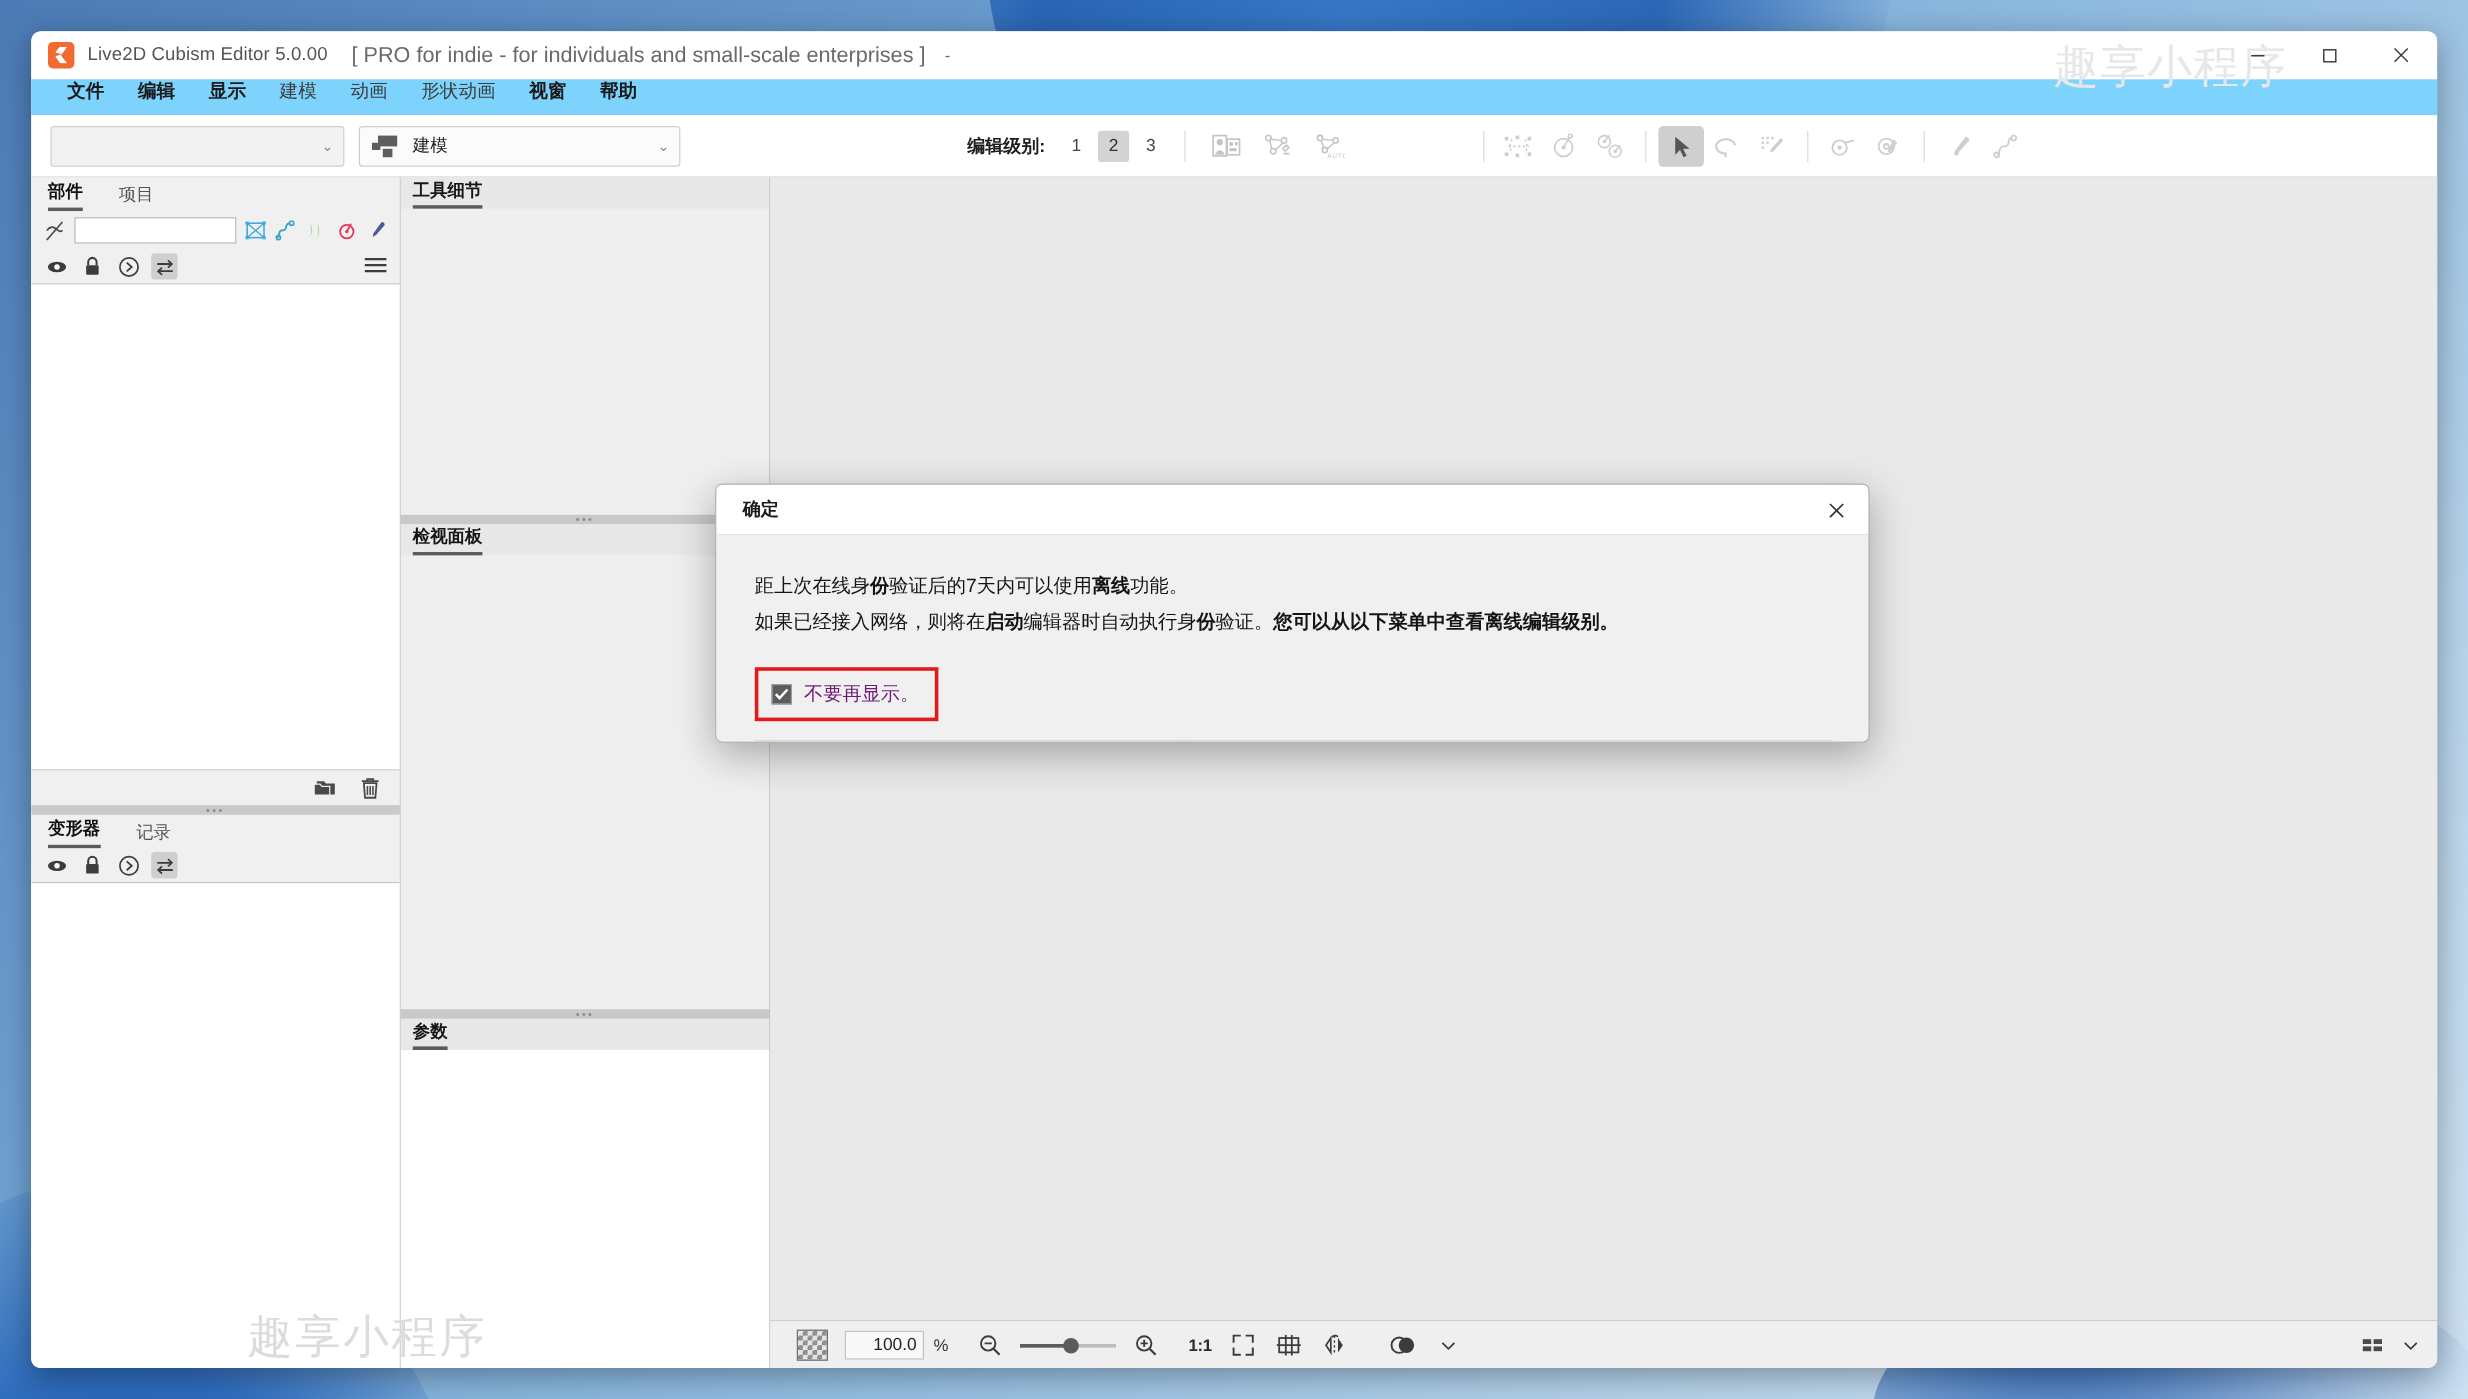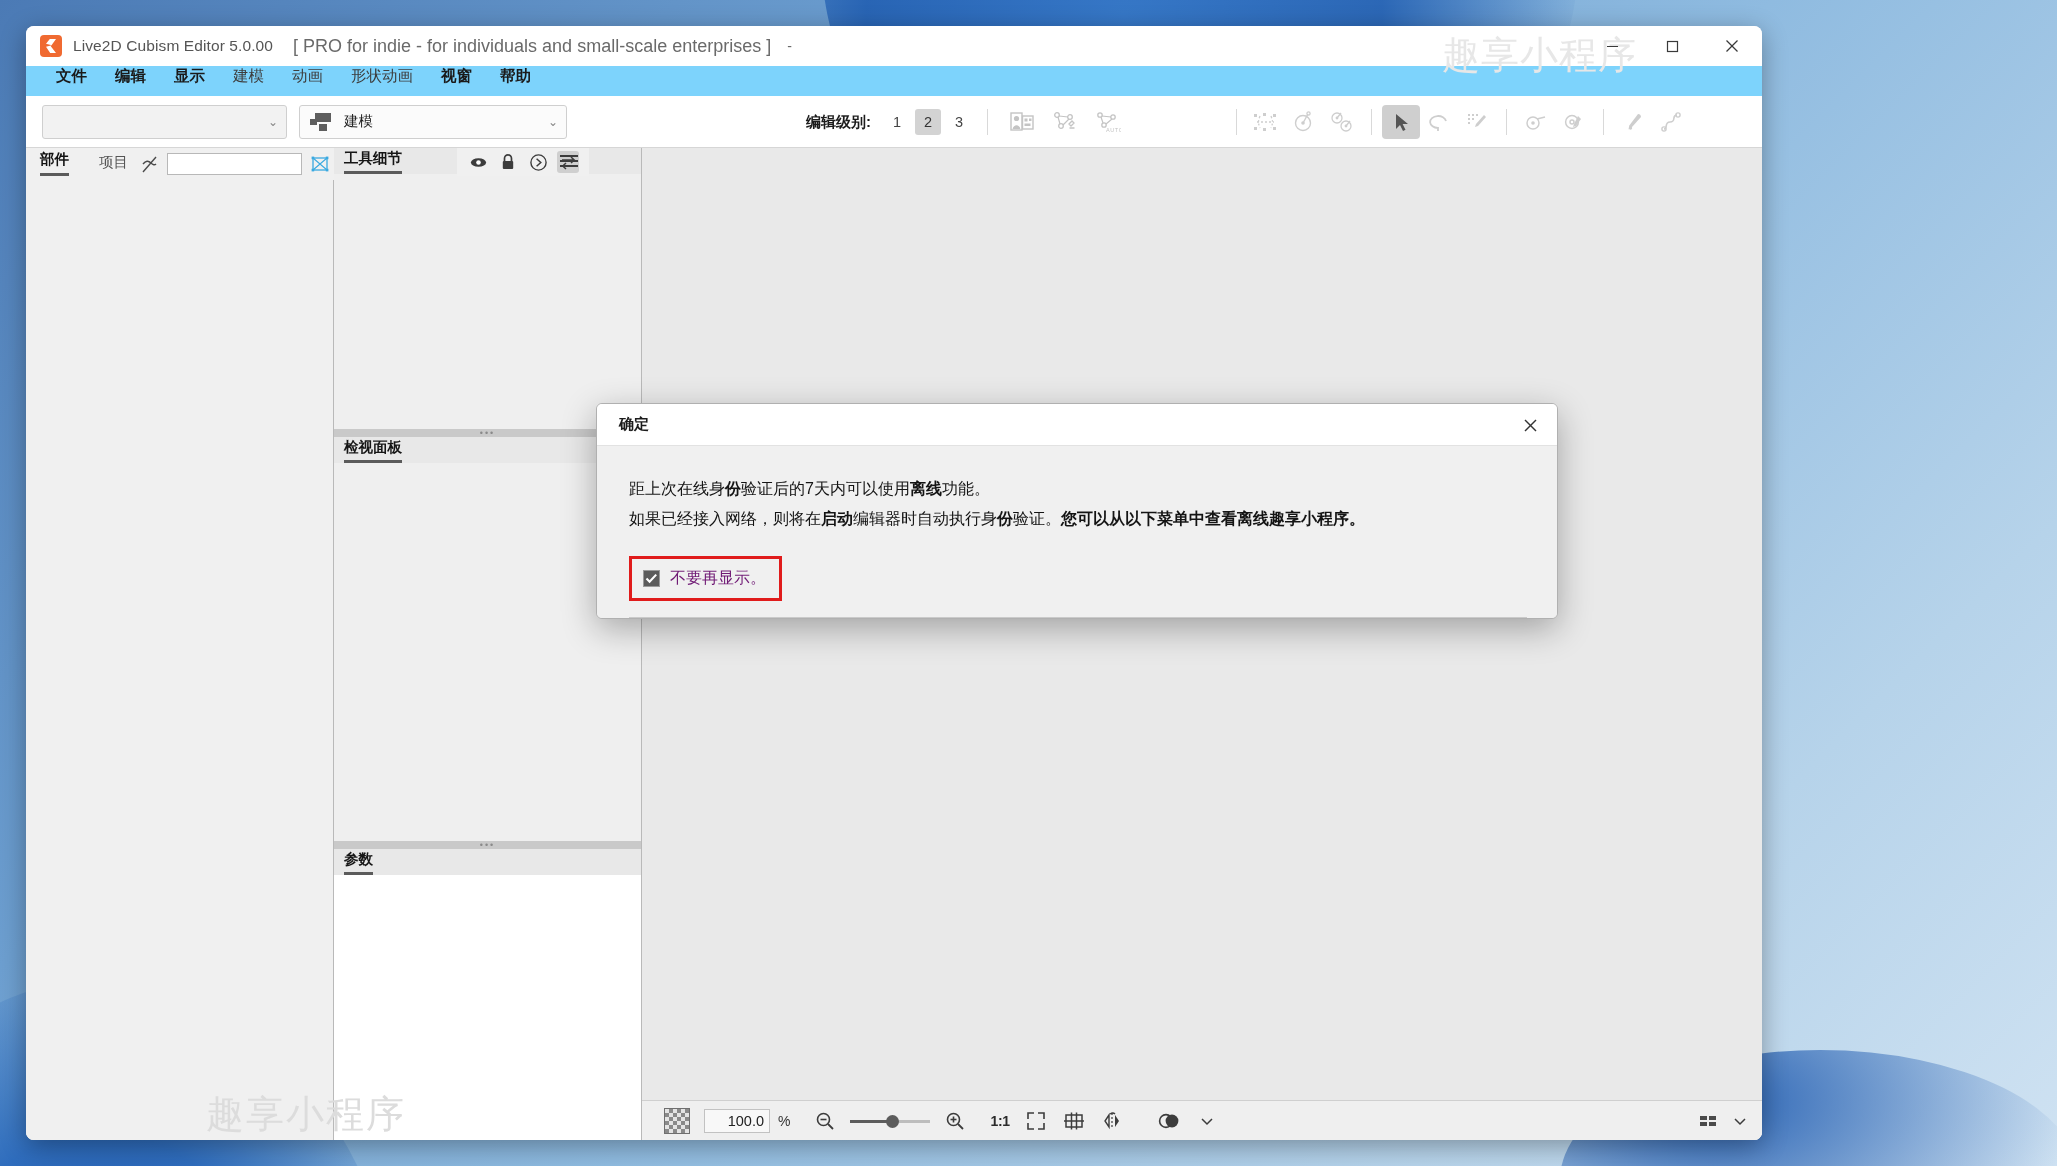--- a/index.html
+++ b/index.html
@@ -29,21 +29,21 @@
   }
   .swirl-c{
     position:absolute; left:1560px; top:1050px; width:520px; height:260px;
     border-radius:50%; background:radial-gradient(ellipse at 30% 20%, #2a63b4 0%, rgba(60,120,195,0) 70%);
   }
 
   
   .app-window {
     position: absolute;
     left: 26px; top: 26px;
-    width: 1736px; height: 1114px;
+    width: 2005px; height: 1114px;
     background: #f0f0f0;
     border-radius: 8px;
     box-shadow: 0 6px 26px rgba(0,0,0,.33);
     overflow: hidden;
     display: flex; flex-direction: column;
   }
 
   
   .titlebar {
     height: 40px; background: #ffffff;
@@ -135,21 +135,21 @@
   .tb-btn svg { display:block; }
   .toolbar-right {
     position:absolute; left: 1200px; top:0; height:52px; display:flex; align-items:center;
   }
 
   
   .body-area { flex: 1; display: flex; min-height: 0; background:#e9e9e9; position:relative;}
 
   
   .col-left {
-    width: 308px; flex: 0 0 308px; display: flex; flex-direction: row;
+    width: 308px; flex: 0 0 308px; display: flex; flex-direction: column;
     background: #f0f0f0; border-right: 1px solid #b9b9b9;
   }
   .panel-tabs {
     height: 28px; flex:0 0 28px; display:flex; align-items:flex-end;
     padding-left: 14px; gap: 30px; background: #f0f0f0;
   }
   .ptab {
     font-size: 14.5px; color: #555; padding-bottom: 4px; white-space:nowrap;
   }
   .ptab.active { color: #111; font-weight:700; border-bottom: 3px solid #5b5b5b; }
@@ -764,21 +764,21 @@
             <line x1="13" y1="2" x2="2" y2="13" stroke="#333" stroke-width="1.4"></line>
           </svg>
       </span>
     </div>
 
     <div class="dlg-body">
       <div class="dlg-line">
         <span>距上次在线身</span><b>份</b><span>验证后的7天内可以使用</span><b>离线</b><span>功能。</span>
       </div>
       <div class="dlg-line">
-        <span>如果已经接入网络，则将在</span><b>启动</b><span>编辑器时自动执行身</span><b>份</b><span>验证。</span><b>您可以从以下菜单中查看</b><b>离线</b><b>趣享小程序。</b>
+        <span>如果已经接入网络，则将在</span><b>启动</b><span>编辑器时自动执行身</span><b>份</b><span>验证。</span><b>您可以从以下菜单中查看</b><b>离线</b><b>编辑级别。</b>
       </div>
 
 
       <div class="dlg-check-wrap">
         <span class="chk">
           <svg width="13" height="11" viewBox="0 0 13 11">
               <path d="M1.5 5.5 L4.6 8.8 L11.2 1.6" fill="none" stroke="#fff" stroke-width="2.1"></path>
             </svg>
         </span>
         <span class="chk-label">不要再显示。</span>

